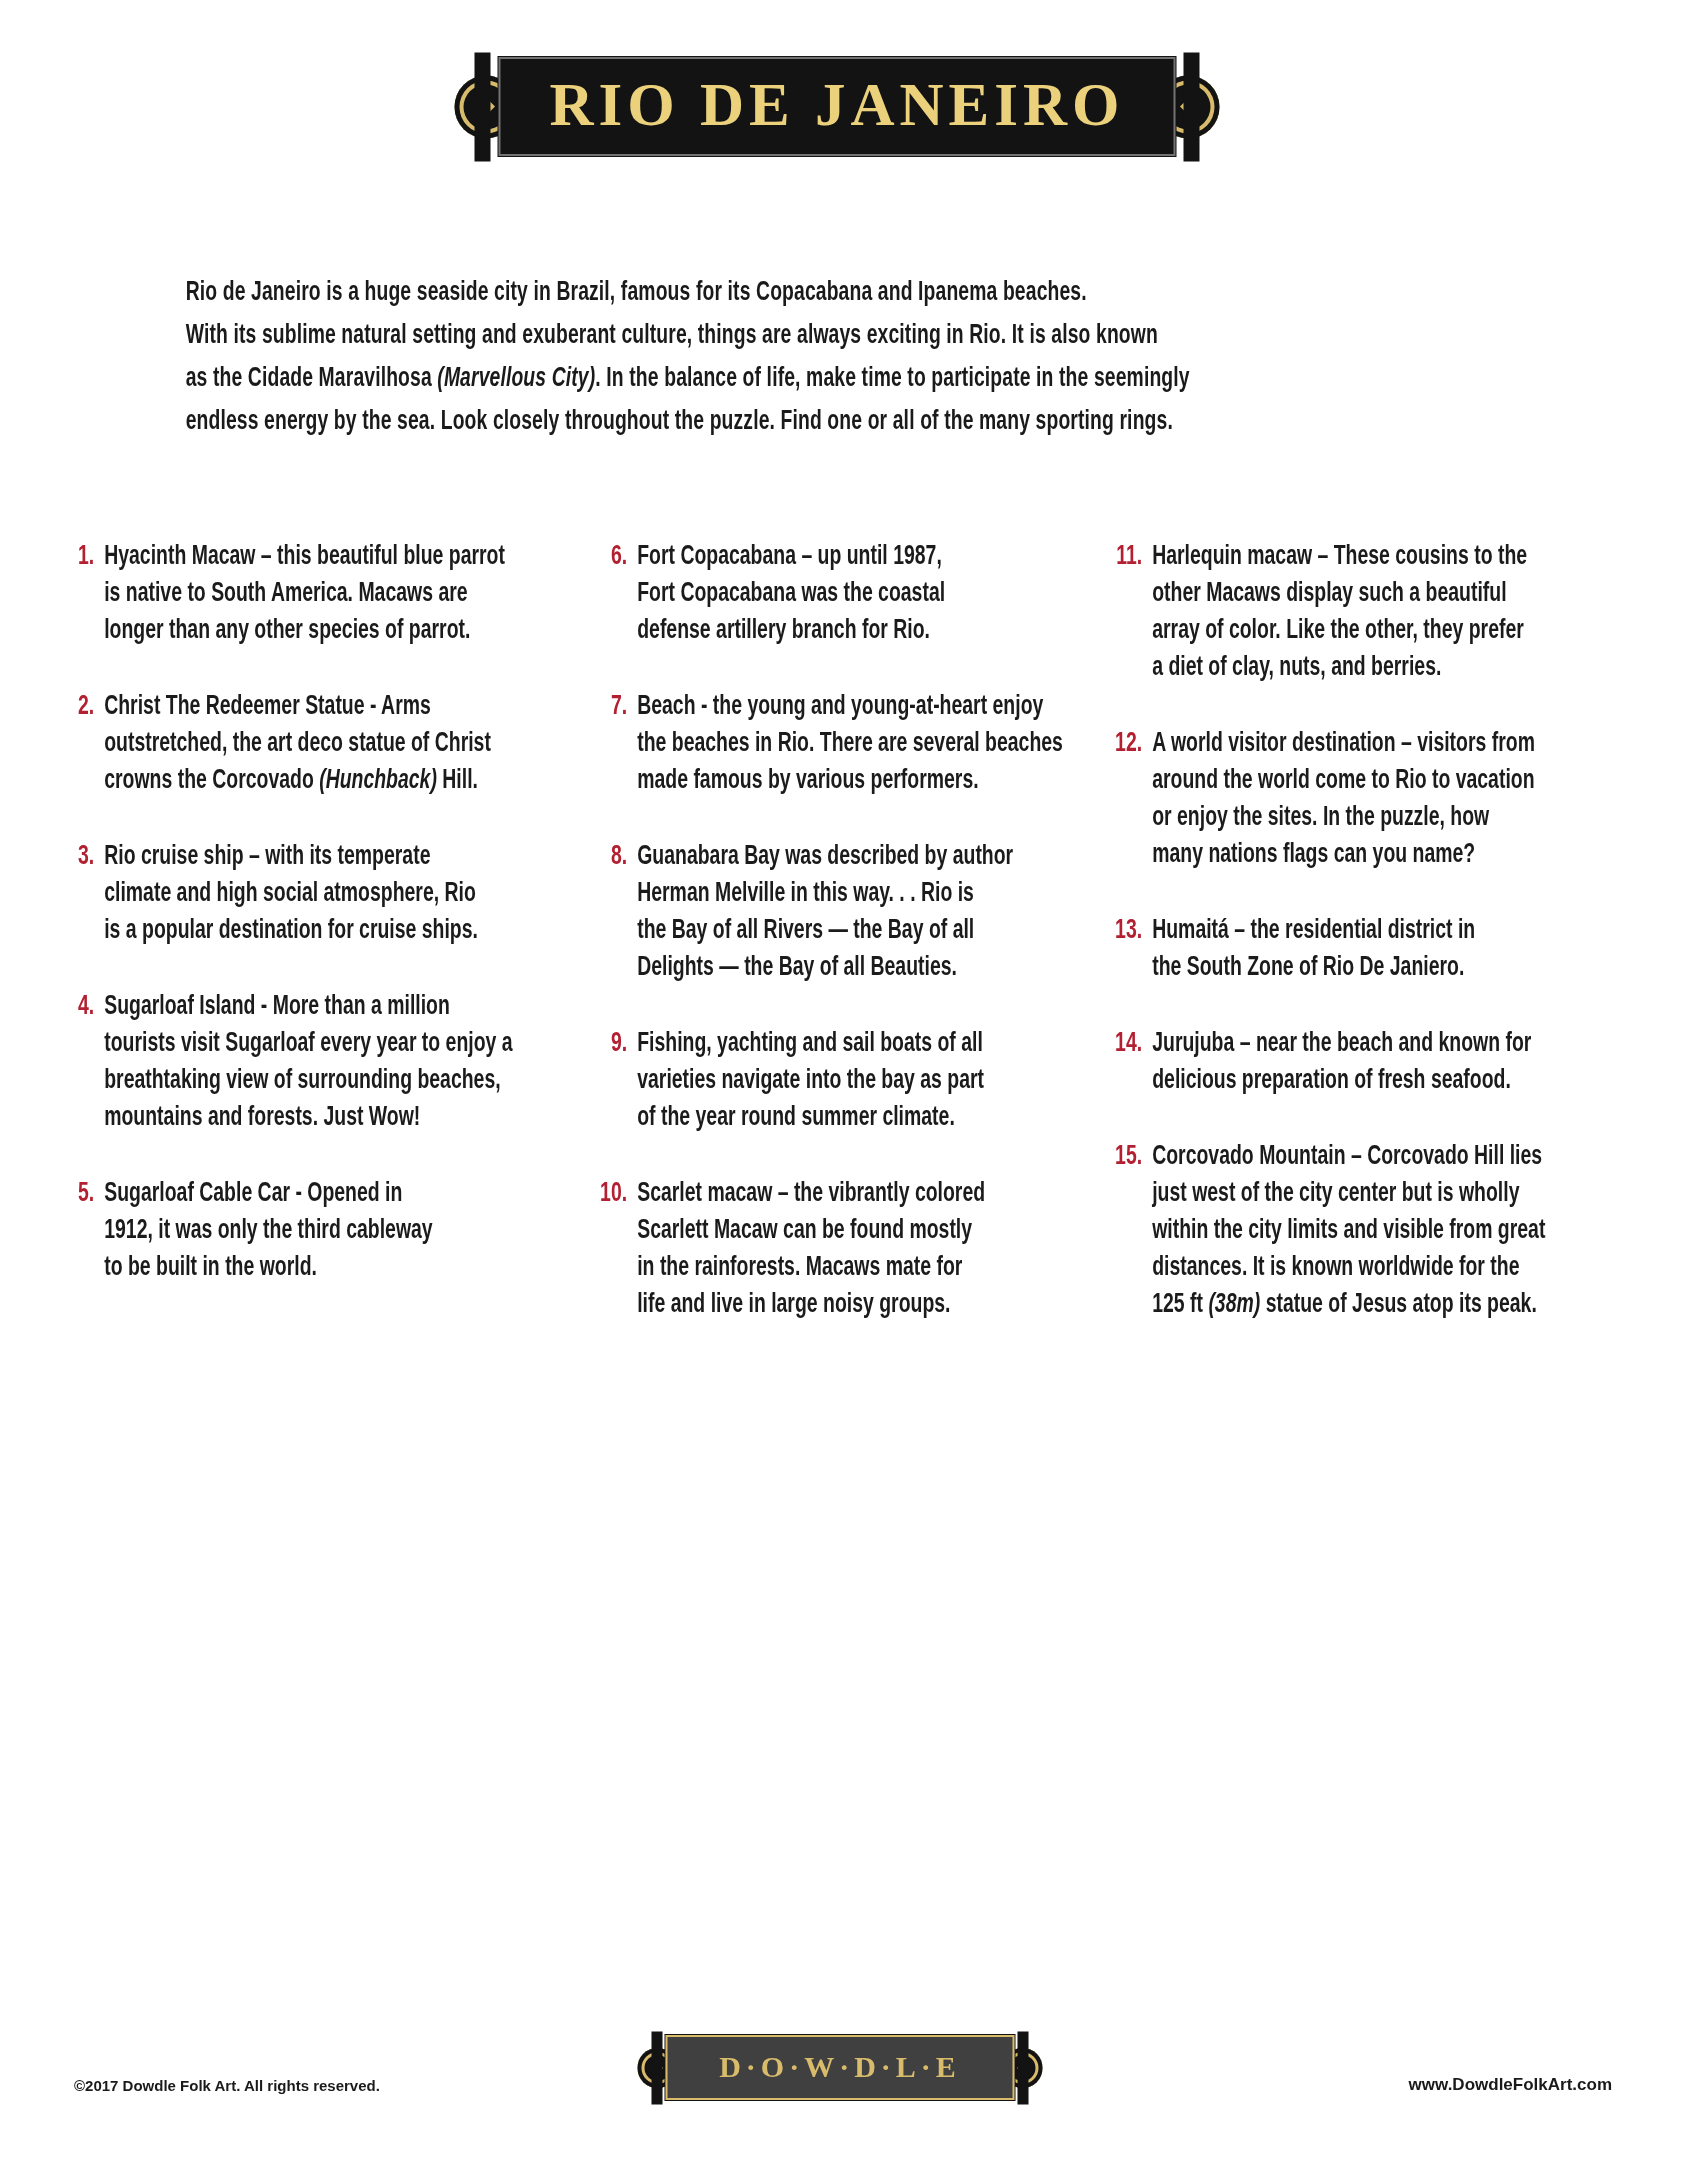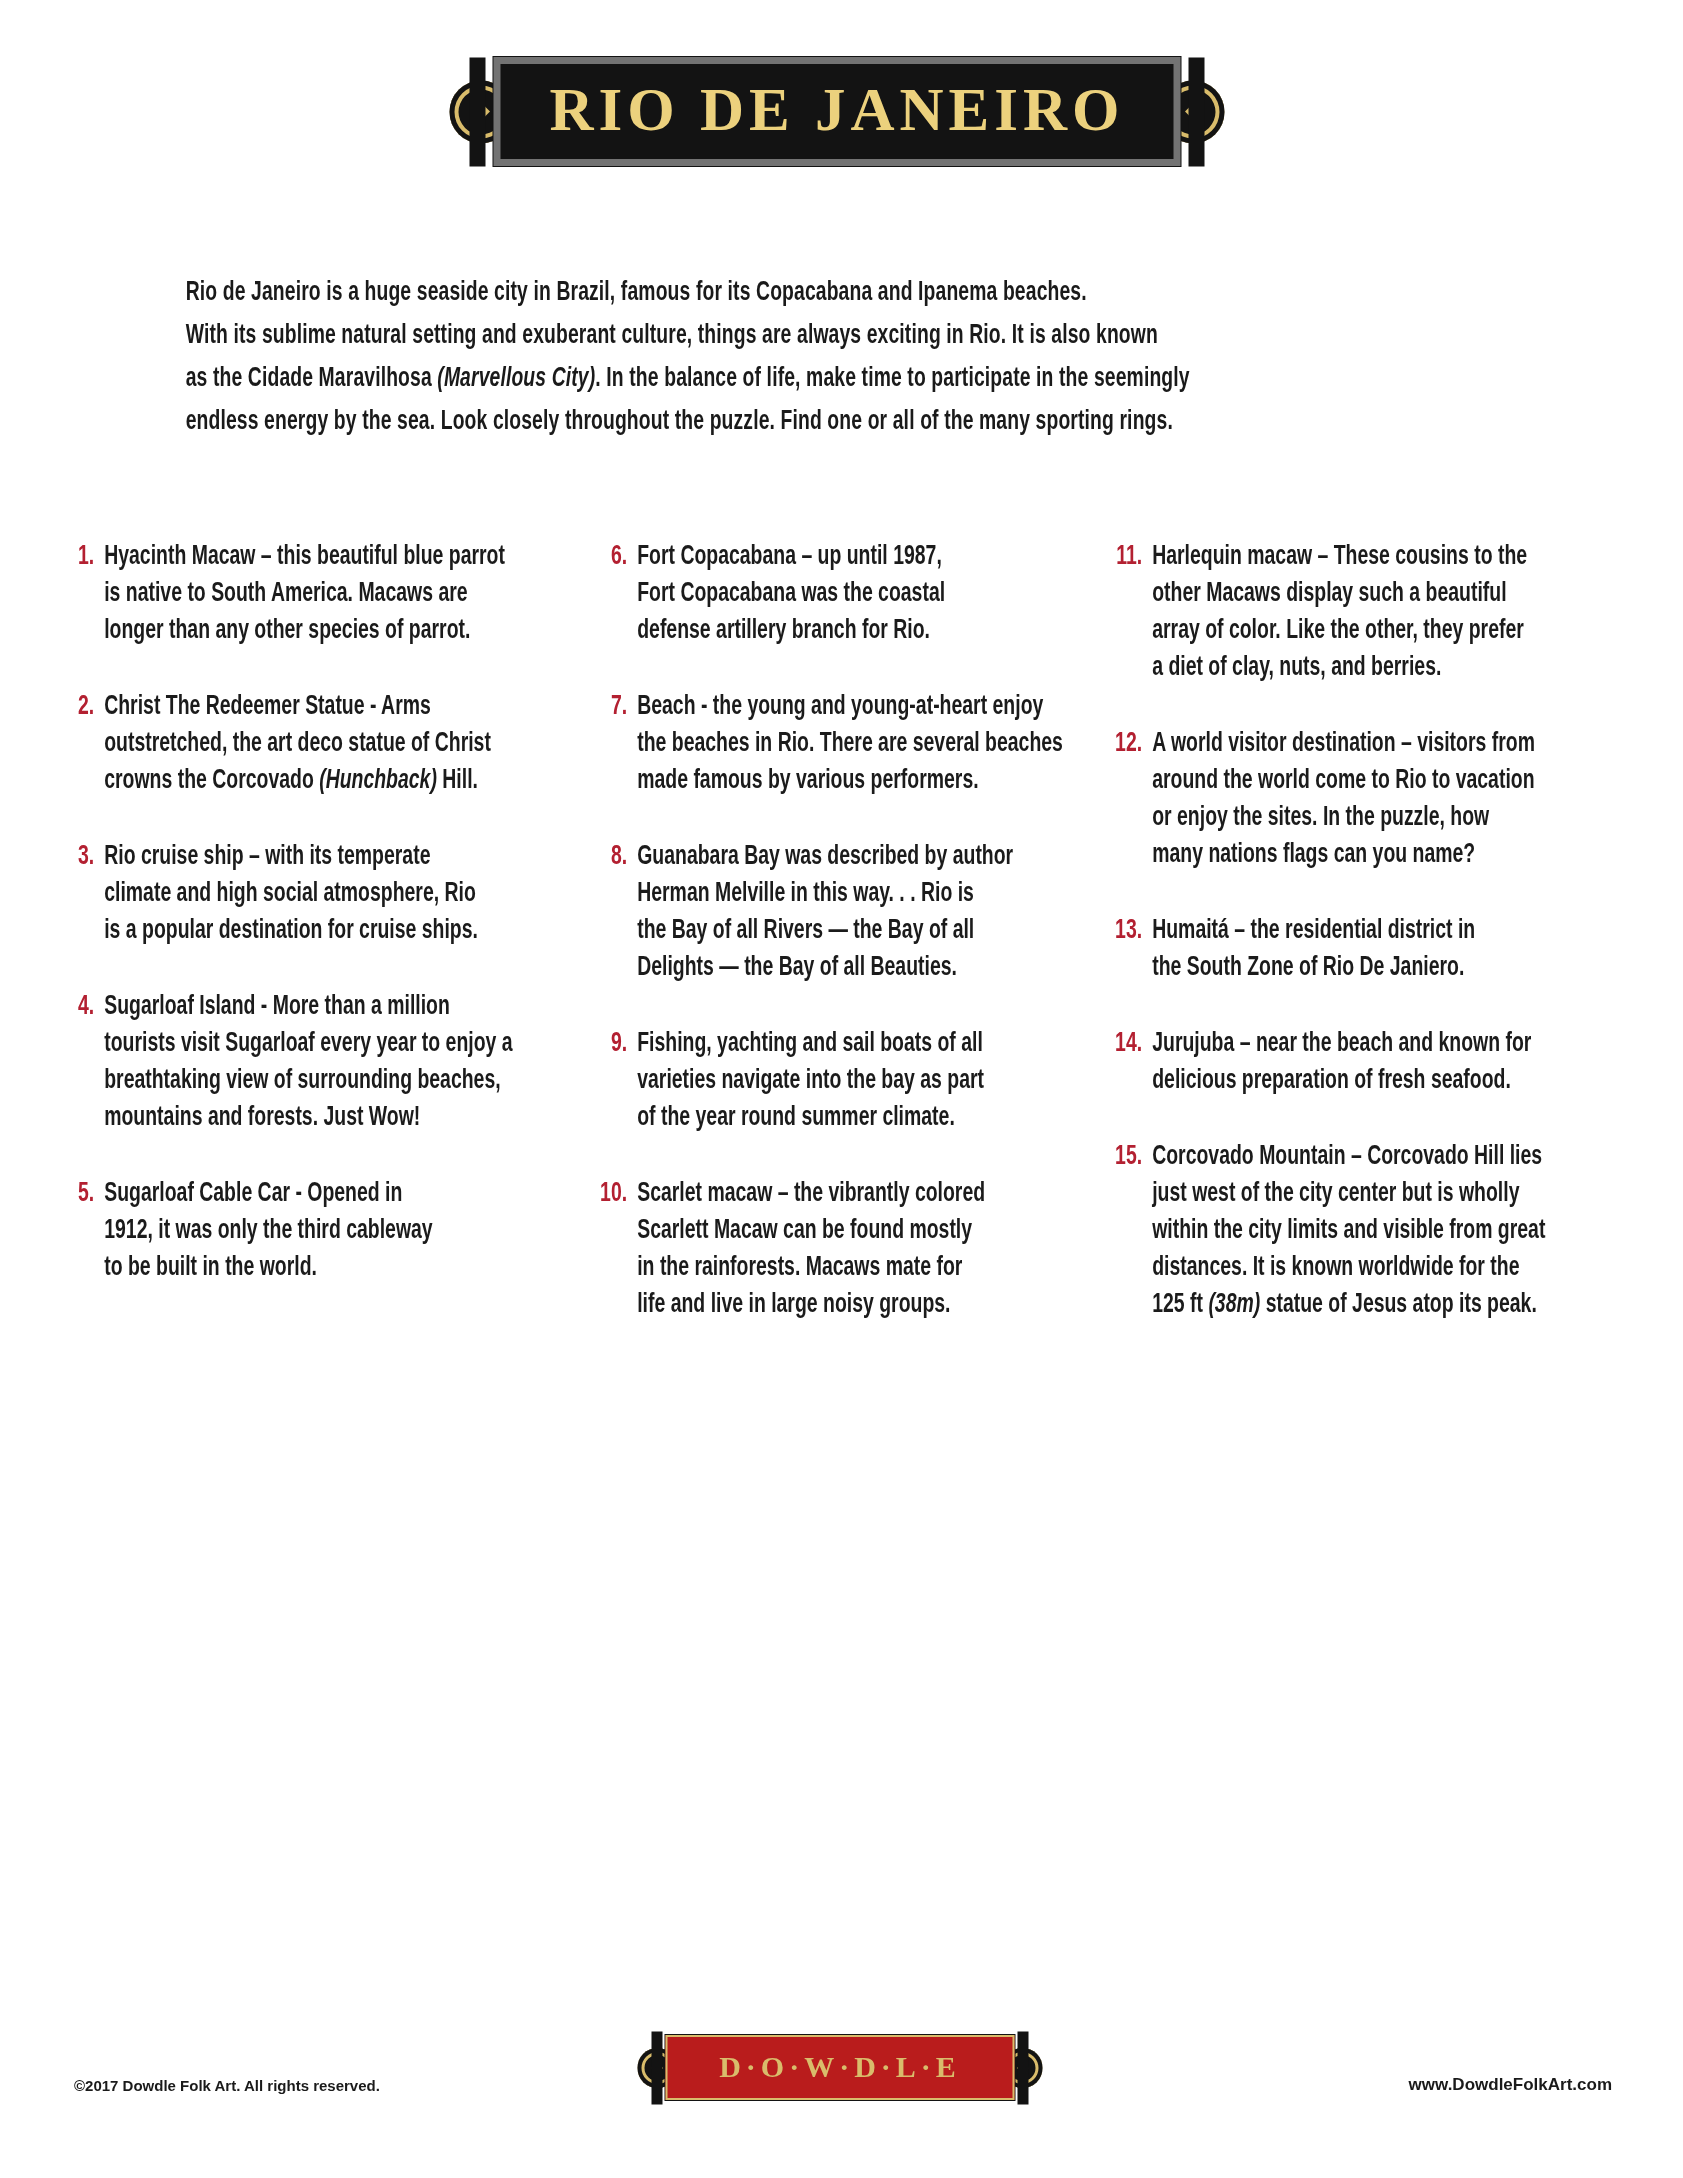--- a/index.html
+++ b/index.html
@@ -5,21 +5,21 @@
   html,body{margin:0;padding:0;}
   body{
     width:1683px;height:2178px;position:relative;background:#ffffff;
     font-family:"Liberation Sans",sans-serif;color:#1b1b1b;overflow:hidden;
   }
 
   
   .banner-wrap{position:absolute;left:837px;top:57px;transform:translateX(-50%);}
   .banner-bar{
     position:relative;width:673px;height:95px;background:#131313;
-    border:7px solid #737373;box-shadow:0 0 0 1px #131313;
+    border:2px solid #737373;box-shadow:0 0 0 1px #131313;
     display:flex;align-items:center;justify-content:center;z-index:2;
   }
   .banner-title{
     font-family:"Liberation Serif",serif;font-weight:bold;font-size:61px;
     color:#ecd17d;letter-spacing:5px;white-space:nowrap;padding-bottom:4px;
   }
   .end-tab{position:absolute;top:50%;transform:translateY(-50%);width:16px;height:109px;background:#131313;z-index:1;}
   .end-tab.left{left:-24px;} .end-tab.right{right:-24px;}
   .ornament{
     position:absolute;top:50%;transform:translateY(-50%);
@@ -50,21 +50,21 @@
   }
   .col-1{left:61px;} .col-2{left:594px;} .col-3{left:1109px;}
   .item{display:flex;margin-bottom:39px;}
   .num{flex:none;width:46px;text-align:right;margin-right:14px;color:#b32031;}
   .body{flex:1;}
   .iline{white-space:nowrap;}
 
   
   .logo-wrap{position:absolute;left:840px;top:2035px;transform:translateX(-50%);}
   .logo-bar{
-    position:relative;width:345px;height:61px;background:#b91c1c;
+    position:relative;width:345px;height:61px;background:#404040;
     border:2px solid #d9bc6b;box-shadow:0 0 0 1px #131313;
     display:flex;align-items:center;justify-content:center;z-index:2;
   }
   .logo-text{
     font-family:"Liberation Serif",serif;font-weight:bold;font-size:30px;
     color:#d9bc6b;letter-spacing:5px;white-space:nowrap;padding-bottom:2px;
   }
   .logo-tab{position:absolute;top:50%;transform:translateY(-50%);width:11px;height:73px;background:#131313;z-index:1;}
   .logo-tab.left{left:-14px;} .logo-tab.right{right:-14px;}
   .logo-orn{

